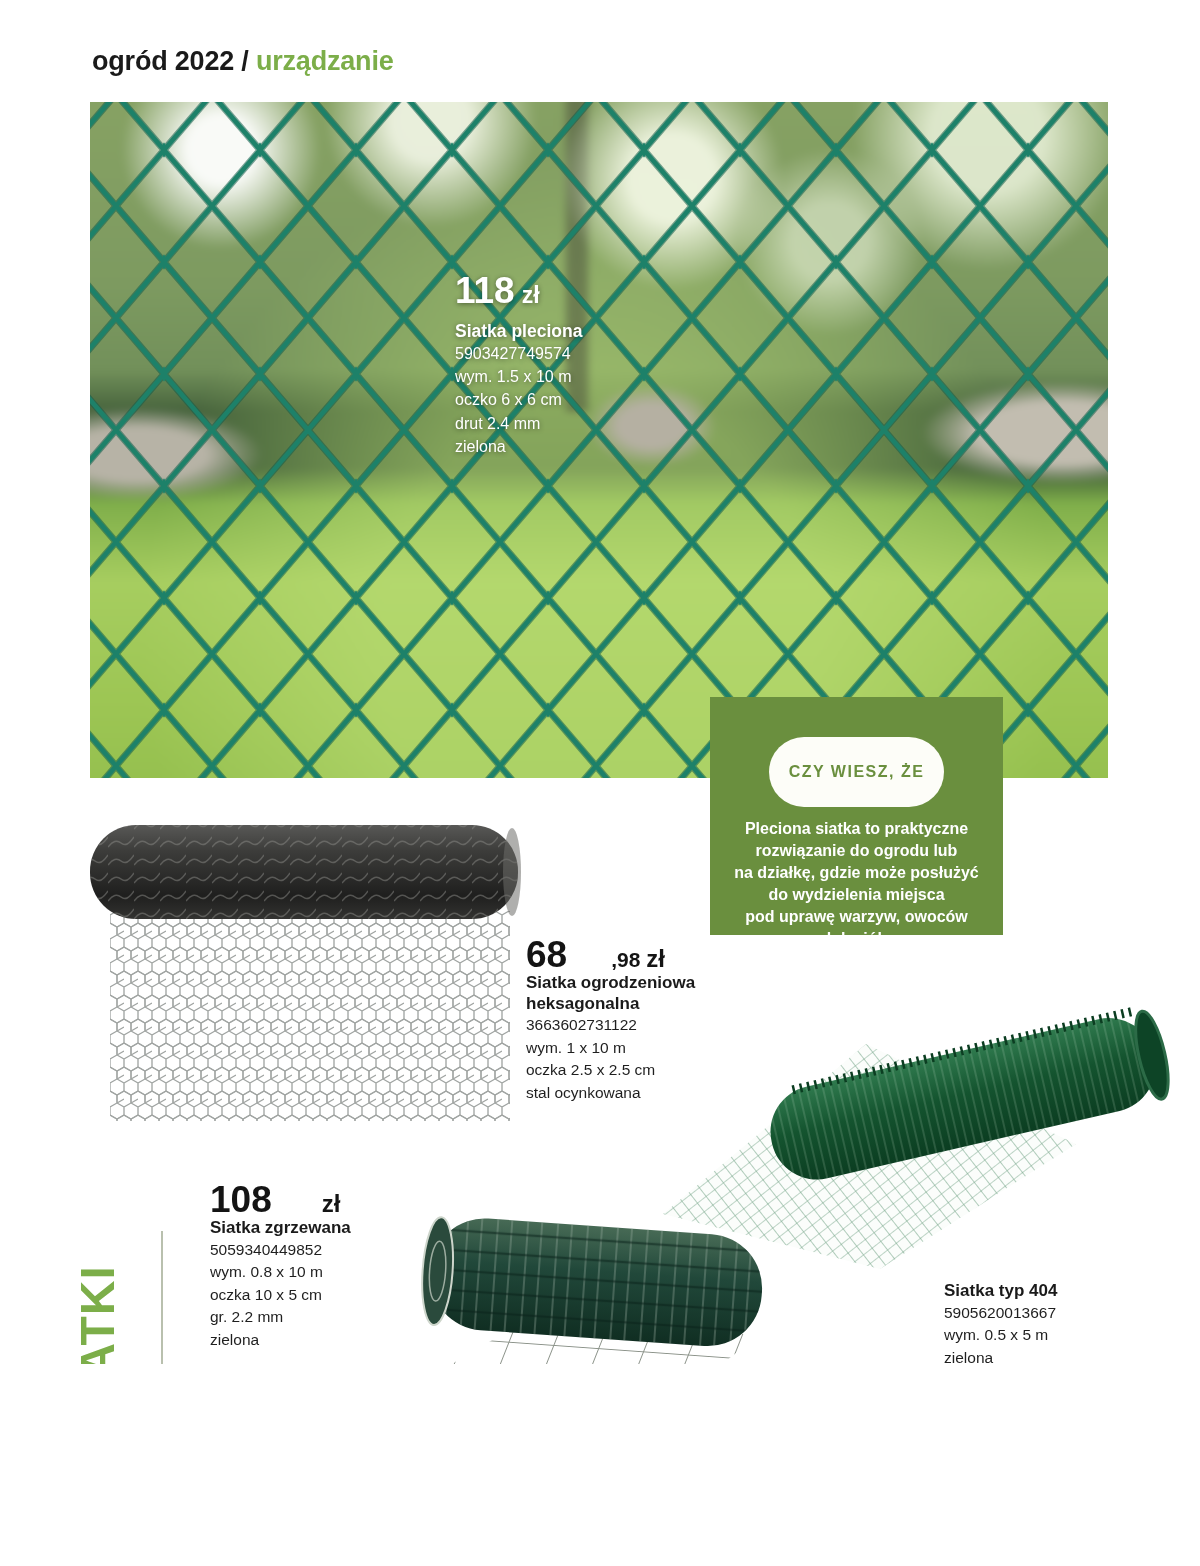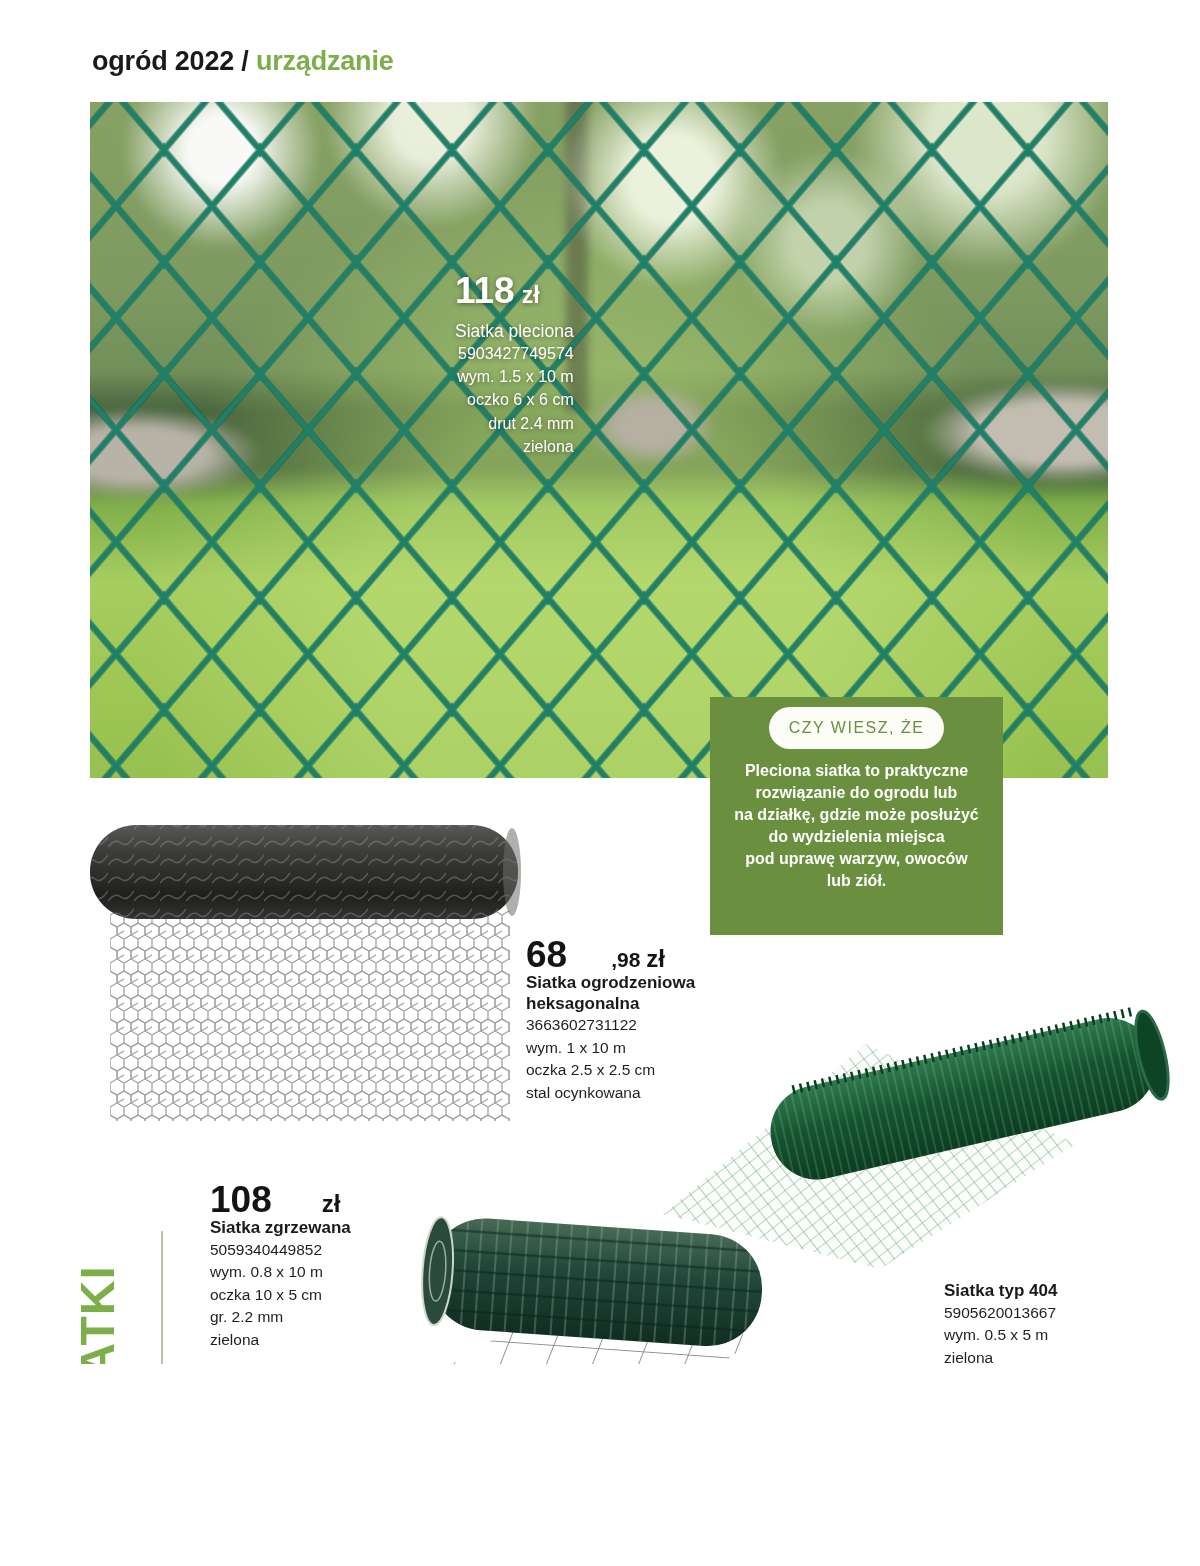--- a/index.html
+++ b/index.html
@@ -28,28 +28,28 @@
       radial-gradient(ellipse at 94% 49%, #c2bdb0 0 6%, rgba(194,189,176,0) 10%),
       radial-gradient(ellipse at 50% 78%, rgba(190,224,120,.55) 0 30%, rgba(190,224,120,0) 62%),
       linear-gradient(180deg,#87a263 0%,#7d9a60 28%,#72905a 40%,#46633c 46%,#3c5a36 54%,#7fae4a 59%,#a6cd5f 70%,#9cc553 88%,#94bf4e 100%);
   }
   .hero .fence{position:absolute;inset:0;}
 
   
   .heroTxt{left:365px;top:170px;color:#ffffff;text-shadow:0 1px 5px rgba(0,0,0,.45);}
   .heroTxt .price{font-size:37px;font-weight:700;line-height:1;}
   .heroTxt .price .cur{font-size:23px;margin-left:7px;}
-  .heroTxt .pname{font-size:17.5px;font-weight:400;margin-top:12px;}
-  .heroTxt .pline{font-size:16px;line-height:1.45;font-weight:400;text-align:right;}
+  .heroTxt .pname{font-size:17.5px;font-weight:700;margin-top:12px;}
+  .heroTxt .pline{font-size:16px;line-height:1.45;font-weight:400;}
   .heroTxt .pline:first-of-type{margin-top:3px;}
 
   
   .infobox{left:710px;top:697px;width:293px;height:238px;background:#6a8f3e;color:#ffffff;text-align:center;}
-  .badge{display:inline-block;margin-top:10px;background:#fdfdf8;color:#6a8f3e;
-    font-size:16px;font-weight:400;letter-spacing:1.5px;padding:12px 20px;border-radius:999px;}
+  .badge{display:inline-block;margin-top:40px;background:#fdfdf8;color:#6a8f3e;
+    font-size:16px;font-weight:700;letter-spacing:1.5px;padding:26px 20px;border-radius:999px;}
   .infobody{margin-top:11px;font-size:16px;font-weight:600;line-height:1.38;}
 
   
   .ptxt .price{font-weight:700;color:#141414;line-height:1;}
   .ptxt .pi{font-size:37px;margin-top:48px;}
   .ptxt .pd{font-size:21px;margin-left:44px;}
   .ptxt .cur{font-size:24px;margin-left:6px;font-weight:700;}
   .ptxt .pname{font-size:17px;font-weight:700;line-height:1.22;}
   .ptxt .pline{font-size:15.5px;line-height:1.45;color:#1f1f1f;}
   .t-hex{left:526px;top:936px;width:218px;}

